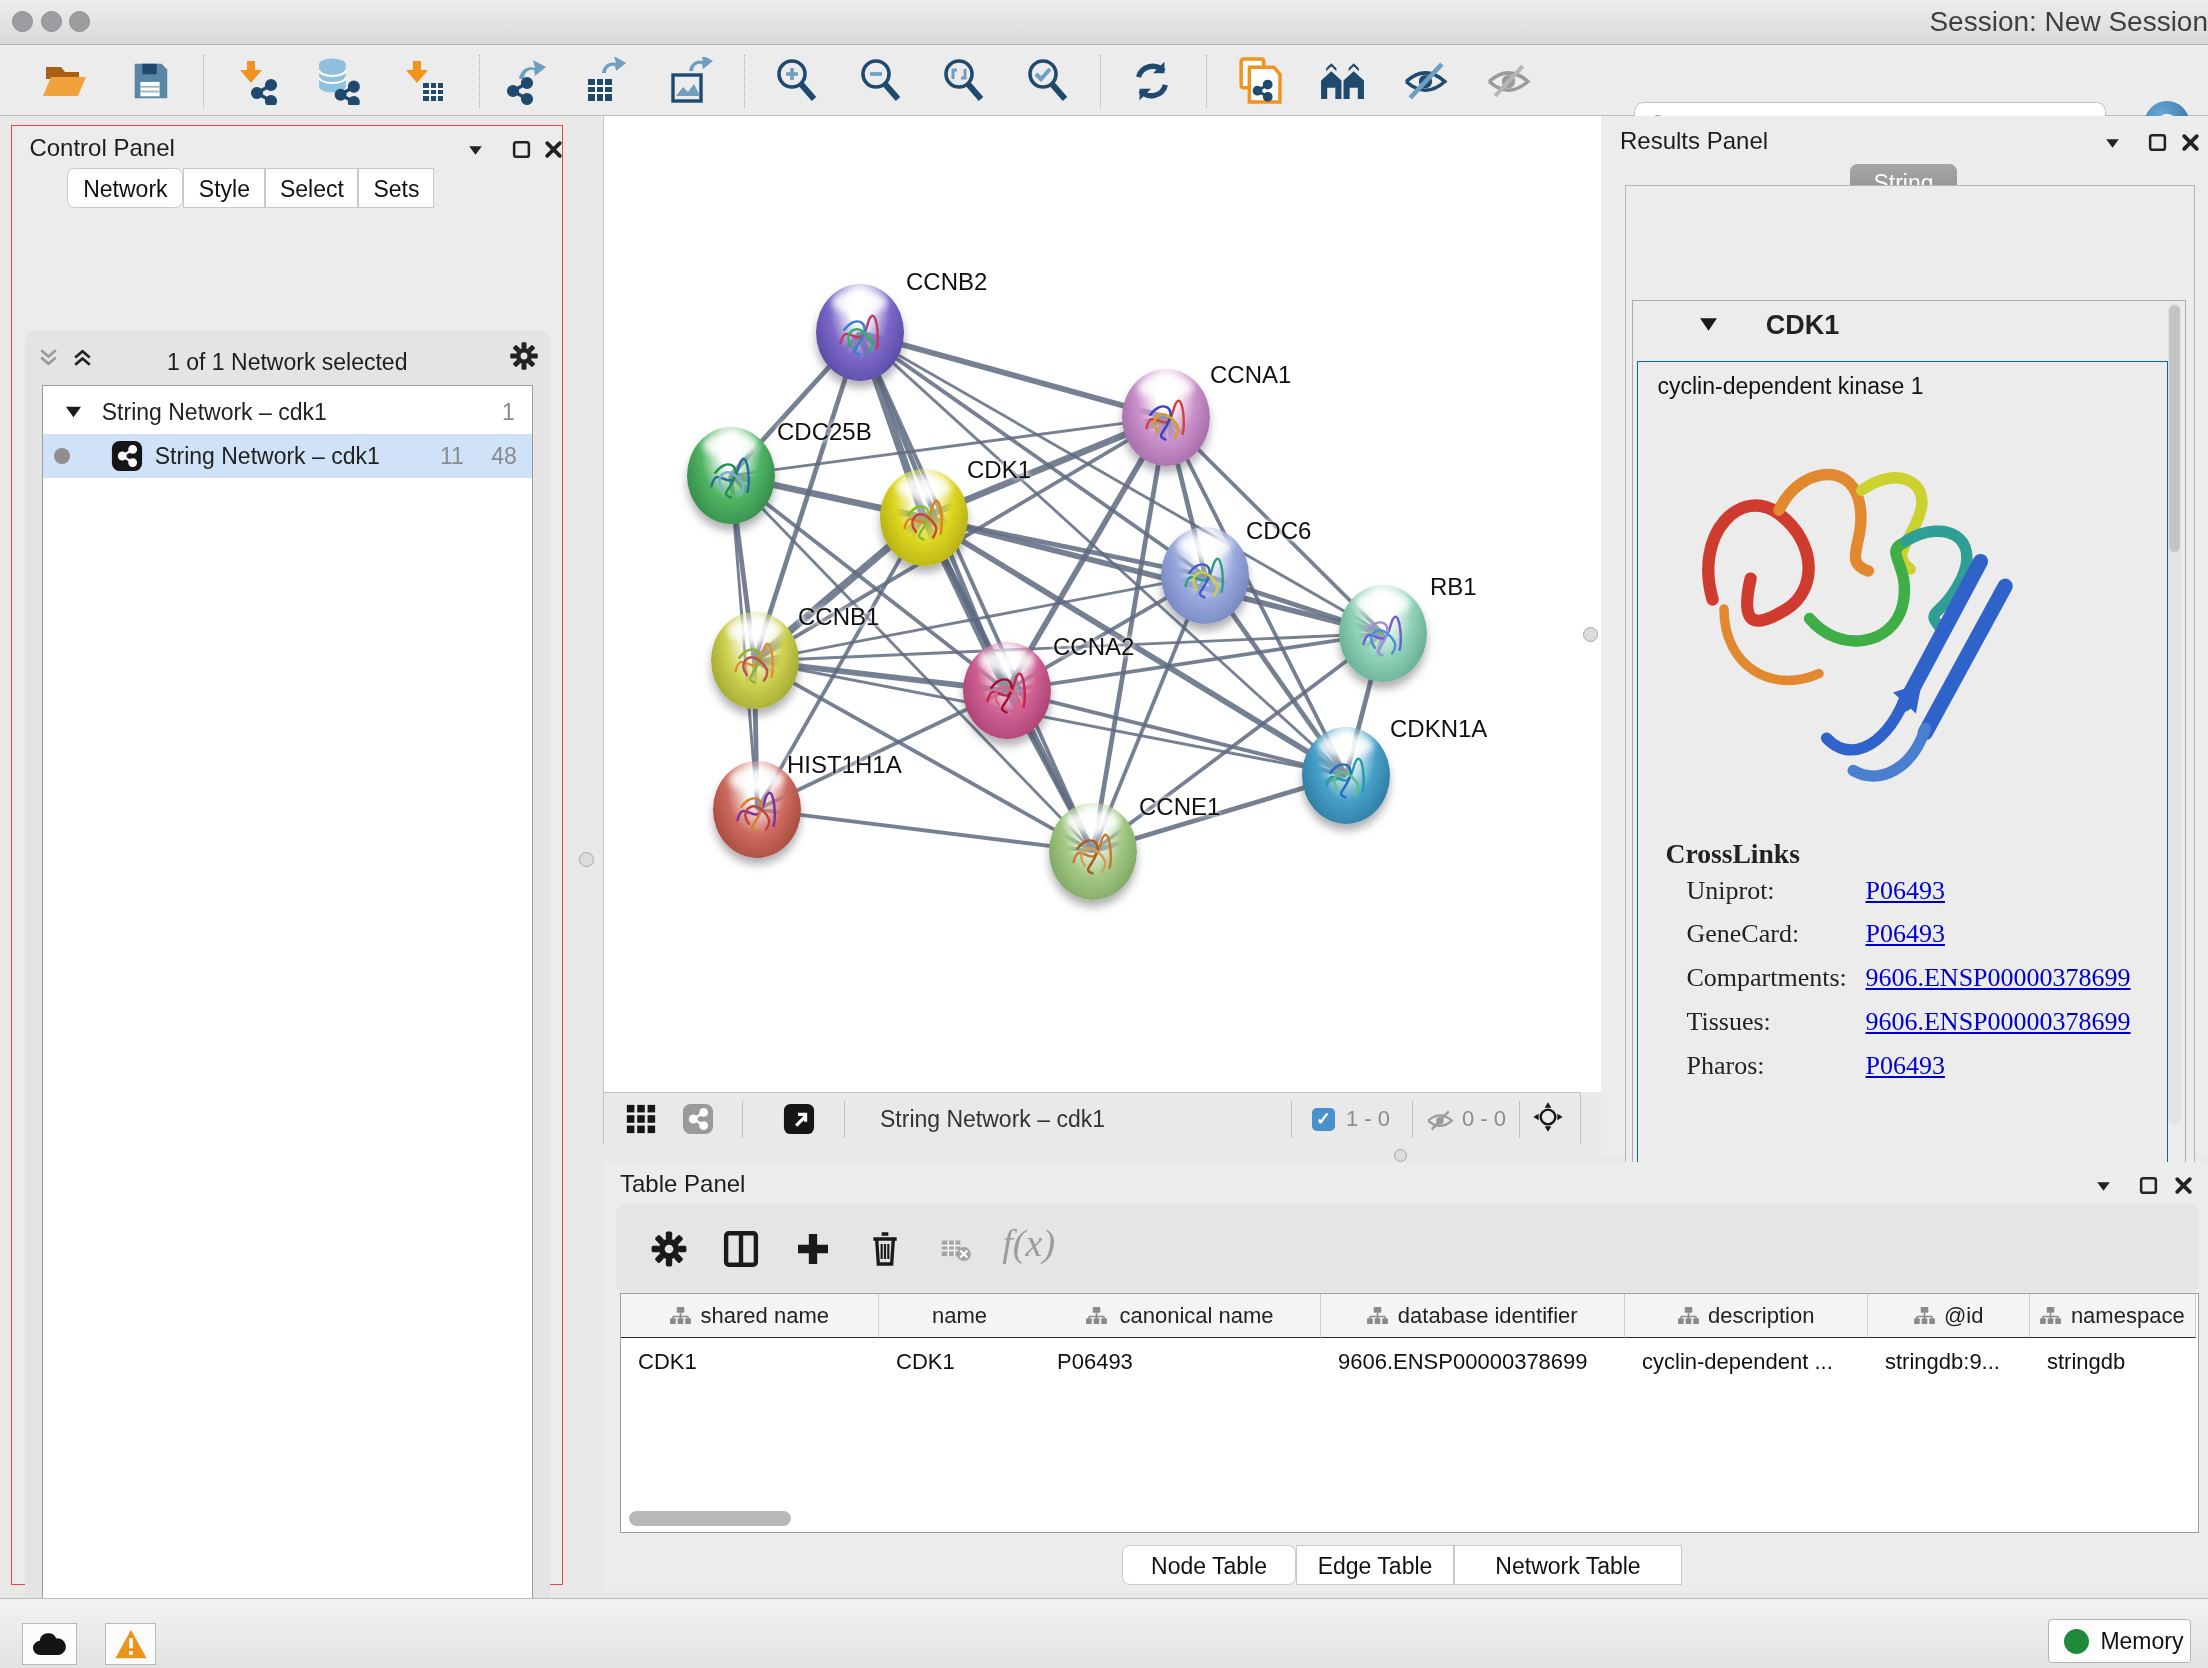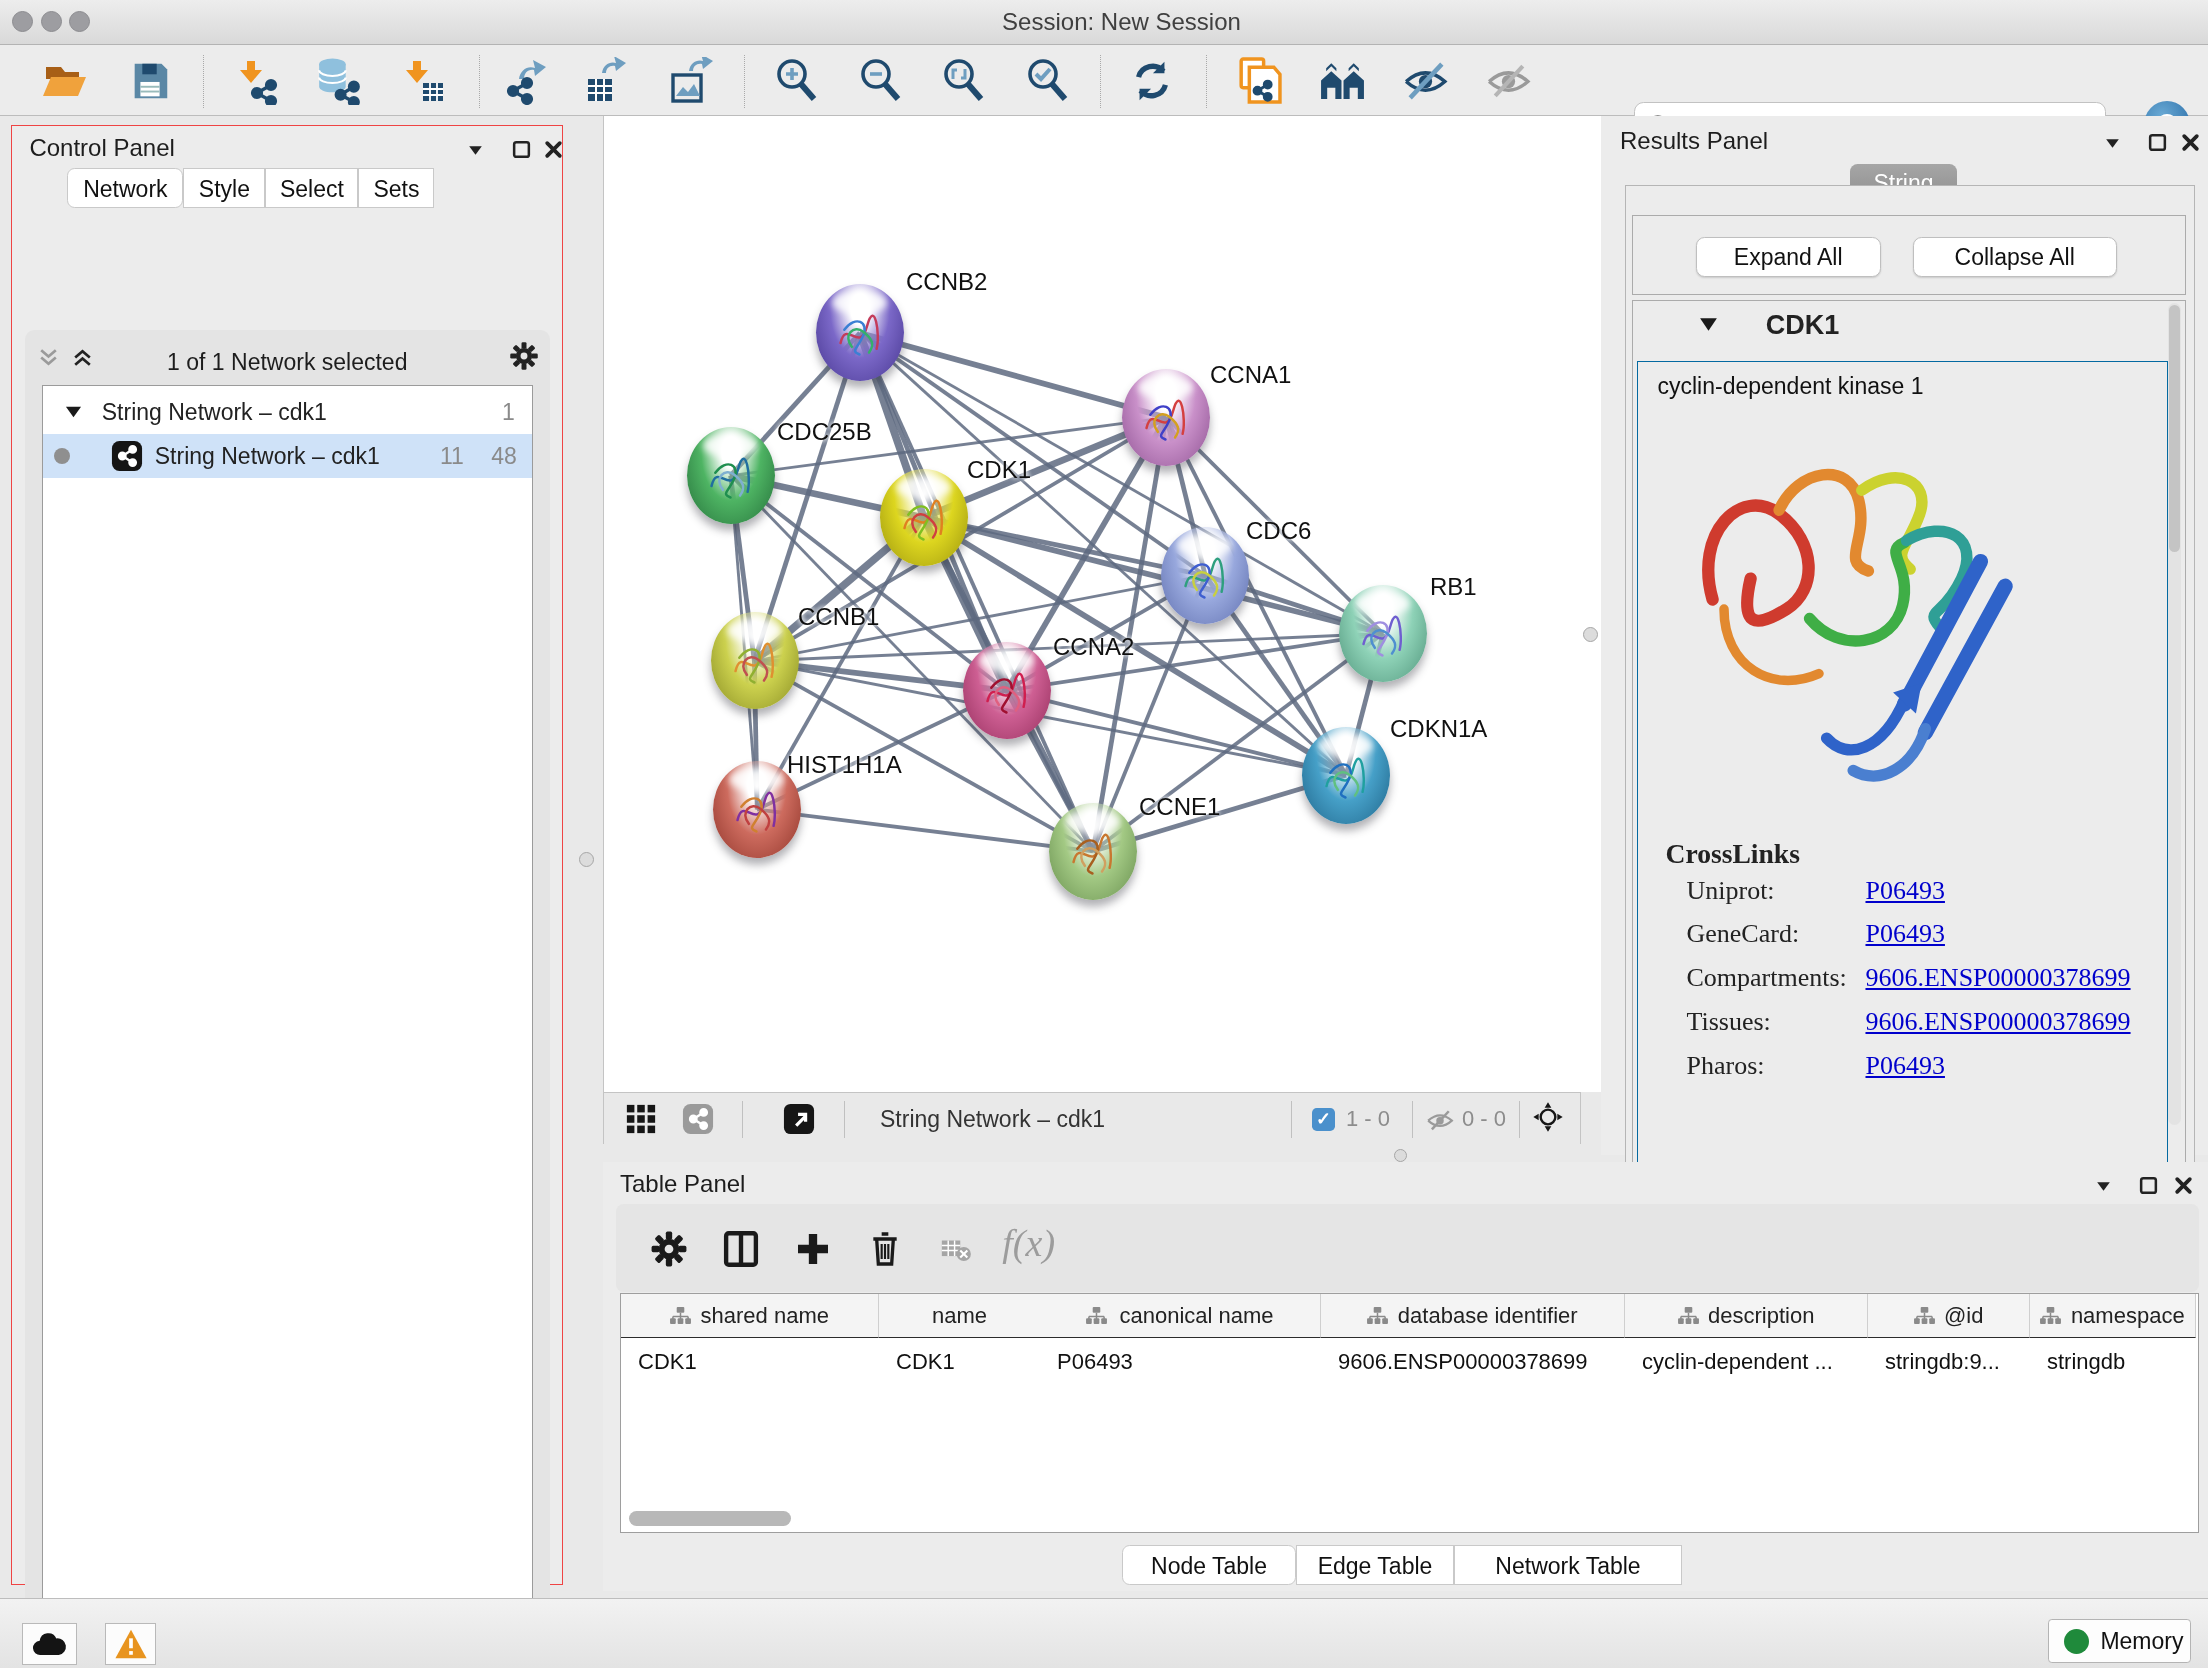--- a/index.html
+++ b/index.html
@@ -3,21 +3,21 @@
 <meta charset="utf-8">
 <style>
   * { margin:0; padding:0; box-sizing:border-box; }
   html,body { width:2208px; height:1668px; overflow:hidden; }
   body { font-family:"Liberation Sans", sans-serif; background:#e9e9e9; position:relative; color:#222; }
   .abs { position:absolute; }
 
   
   #titlebar { left:0; top:0; width:2208px; height:45px; background:linear-gradient(#ededed,#d9d9d9); border-bottom:1px solid #b3b3b3; }
   .traffic { position:absolute; top:11.4px; width:21px; height:21px; border-radius:50%; background:#9d9da1; border:1px solid #8c8c90; }
-  #win-title { width:100%; text-align:center; line-height:44px; font-size:24px; color:#3f3f3f;padding-left:35px; }
+  #win-title { width:100%; text-align:right; line-height:44px; font-size:28px; color:#3f3f3f;padding-left:35px; }
 
   
   #toolbar { left:0; top:45px; width:2208px; height:71px; background:#ececec; border-bottom:1px solid #bcbcbc; }
   .tbtn { position:absolute; top:11.4px; width:51px; height:49px; display:flex; align-items:center; justify-content:center; }
   .tsep { position:absolute; top:9.5px; width:0; height:53px; border-left:1.9px dotted #a9a9a9; }
   #search-box { left:1634px; top:57px; width:472px; height:46px; background:#fff; border:1.9px solid #c2c2c2; border-radius:9.5px; }
   #search-box svg { position:absolute; left:11.4px; top:8.6px; }
   #help-btn { left:2144px; top:56px; width:46px; height:48px; border-radius:50%; background:radial-gradient(circle at 38% 30%, #69a9d4, #3d7fb5 60%, #2c628f); color:#fff; font-size:32px; font-weight:bold; text-align:center; line-height:48px; }
 
   
@@ -561,24 +561,20 @@
         <rect x="3" y="3" width="14" height="14" rx="2" fill="none" stroke="#222" stroke-width="2.4"></rect>
       </svg>
     </div>
   <div class="ph-ic" style="left:573px; top:10.5px;">
       <svg width="21" height="21" viewBox="0 0 20 20">
         <path d="M4 4l12 12M16 4L4 16" stroke="#222" stroke-width="3.6" stroke-linecap="round"></path>
       </svg>
     </div>
   <div id="rp-tab">String</div>
   <div id="rp-outer">
-    <div id="rp-btnbox">
-      <div class="rp-btn" style="left:63px; width:185px;">Expand All</div>
-      <div class="rp-btn" style="left:280px; width:204px;">Collapse All</div>
-    </div>
     <div id="rp-content">
       <div id="rp-entry-hdr">
         <svg class="abs" style="left:65px; top:15px;" width="21" height="17" viewBox="0 0 20 16">
             <path d="M2 2h16l-8 12z" fill="#1a1a1a"></path>
           </svg>
         <div id="rp-entry-name">CDK1</div>
       </div>
       <div id="rp-inner">
         <div id="rp-desc">cyclin-dependent kinase 1</div>
         <svg class="abs" style="left:28.5px; top:57px;" width="380" height="399" viewBox="0 0 400 420">

